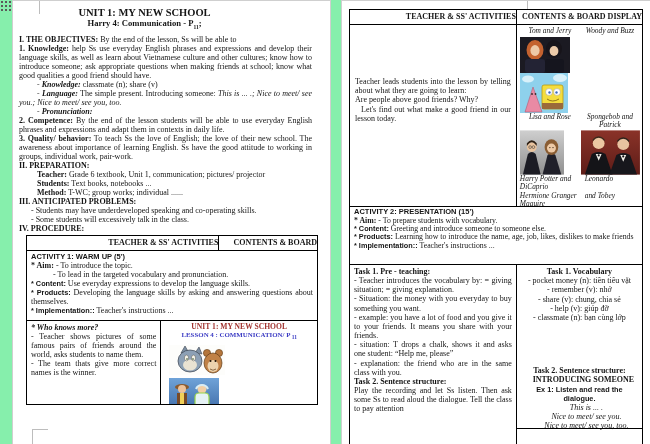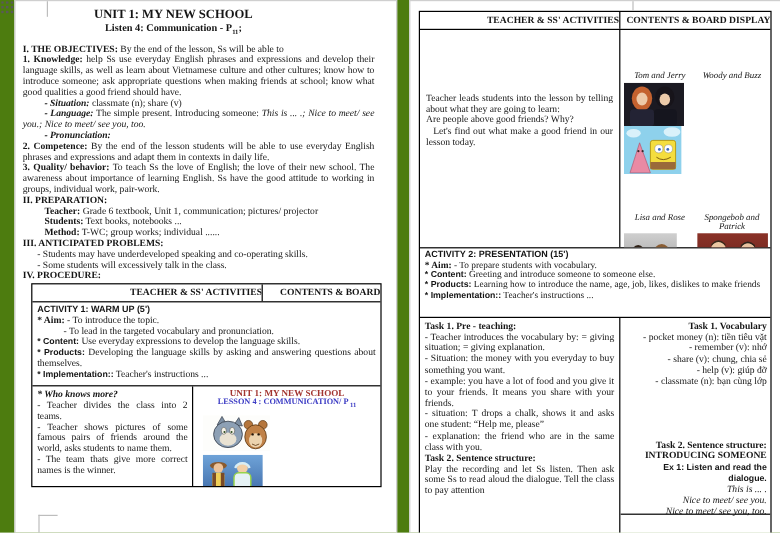--- a/index.html
+++ b/index.html
@@ -1,16 +1,16 @@
 <!DOCTYPE html>
 <html><head>
 <meta charset="utf-8">
 <style>
   html,body{margin:0;padding:0;}
-  .canvas{position:relative;width:650px;height:444px;background:#4d7c0f;overflow:hidden;
+  .canvas{position:relative;width:650px;height:444px;background:#86efac;overflow:hidden;
           font-family:"Liberation Serif","DejaVu Serif",serif;color:#151515;}
   .page{position:absolute;top:0;background:#ffffff;border:1px solid #cfcfcf;box-sizing:border-box;}
   .page-left{left:12px;width:319px;height:470px;}
   .page-right{left:341px;width:318px;height:470px;}
   .mark{position:absolute;background:#bdbdbd;}
   .handle{position:absolute;left:1px;top:1px;width:11px;height:11px;}
 
   
   .lp-content{padding:6px 18px 0 6px;}
   .doc-title{font-weight:bold;font-size:10.5px;line-height:11px;text-align:center;padding-right:42px;}
@@ -56,32 +56,32 @@
   .colE{width:56.8%;} .colF{width:43.2%;}
   .rowLead{height:182px;}
   .rowAct2{height:58px;}
   .rowTask{height:196px;}
   .lead{padding:52px 5px 0 5px;}
   .lead .p{line-height:9.2px;}
   .ind6{text-indent:6px;}
   .boardR{padding:2px 2px 0 3px;}
   .caption{font-style:italic;font-size:7.4px;line-height:8.5px;text-align:center;}
   .cap-row{display:flex;}
-  .cap-row .cap{flex:1;margin-top:32px;}
+  .cap-row .cap{flex:1;}
   .img-row{display:flex;align-items:flex-start;}
   .cap-grid{display:flex;text-align:left;}
   .cap-col{font-style:italic;font-size:7.4px;line-height:8.6px;}
   .cap-col-l{width:54%;}
   .cap-col-r{width:46%;}
   .gap9{height:8.6px;}
   .taskL{padding:2px 4px;}
   .taskL .p{line-height:9.15px;}
   .taskR{padding:0;}
   .taskR-inner{height:164px;border-bottom:1px solid #000;padding:2px 3px;box-sizing:border-box;}
-  .taskR-inner .p{line-height:9.2px;text-align:right;}
+  .taskR-inner .p{line-height:9.2px;text-align:center;}
   .vgap{height:44px;}
   .dlg{font-style:italic;padding-left:14px;text-align:left;}
   .center-ish{padding-left:8px;font-weight:bold;}
 </style>
 </head>
 <body>
 
 <div class="canvas">
 
   <svg class="handle" viewBox="0 0 11 11">
@@ -98,25 +98,25 @@
     </g>
   </svg>
 
   <div class="page page-left">
     <div class="mark" style="left:26px;top:0;width:1px;height:13px;"></div>
     <div class="mark" style="left:19px;top:428px;width:16px;height:1px;"></div>
     <div class="mark" style="left:19px;top:428px;width:1px;height:16px;"></div>
 
     <div class="lp-content">
       <div class="doc-title">UNIT 1: MY NEW SCHOOL</div>
-      <div class="doc-subtitle"><span>Listen 4: Communication</span><span> - P</span><sub>11</sub><span>;</span></div>
+      <div class="doc-subtitle"><span>Harry 4: Communication</span><span> - P</span><sub>11</sub><span>;</span></div>
 
       <div class="p"><span class="b">I. THE OBJECTIVES:</span> <span>By the end of the lesson, Ss will be able to</span></div>
       <div class="p"><span class="b">1. Knowledge:</span> <span>help Ss use everyday English phrases and expressions and develop their language skills, as well as learn about Vietnamese culture and other cultures; know how to introduce someone; ask appropriate questions when making friends at school; know what good qualities a good friend should have.</span></div>
-      <div class="p ind18"><span class="bi">- Situation:</span> <span>classmate (n); share (v)</span></div>
+      <div class="p ind18"><span class="bi">- Knowledge:</span> <span>classmate (n); share (v)</span></div>
       <div class="p ind18"><span class="bi">- Language:</span> <span>The simple present. Introducing someone:</span> <span class="i">This is ... .; Nice to meet/ see you.; Nice to meet/ see you, too.</span></div>
       <div class="p ind18"><span class="bi">- Pronunciation:</span></div>
       <div class="p"><span class="b">2. Competence:</span> <span>By the end of the lesson students will be able to use everyday English phrases and expressions and adapt them in contexts in daily life.</span></div>
       <div class="p"><span class="b">3. Quality/ behavior:</span> <span>To teach Ss the love of English; the love of their new school. The awareness about importance of learning English. Ss have the good attitude to working in groups, individual work, pair-work.</span></div>
       <div class="p"><span class="b">II. PREPARATION:</span></div>
       <div class="p ind18"><span class="b">Teacher:</span> <span>Grade 6 textbook, Unit 1, communication; pictures/ projector</span></div>
       <div class="p ind18"><span class="b">Students:</span> <span>Text books, notebooks ...</span></div>
       <div class="p ind18"><span class="b">Method:</span> <span>T-WC; group works; individual ......</span></div>
       <div class="p"><span class="b">III. ANTICIPATED PROBLEMS:</span></div>
       <div class="p ind12"><span>- Students may have underdeveloped speaking and co-operating skills.</span></div>
@@ -132,21 +132,20 @@
           <div class="act-title">ACTIVITY 1: WARM UP (5')</div>
           <div class="p"><span class="b">* Aim:</span> <span>- To introduce the topic.</span></div>
           <div class="p ind22"><span>- To lead in the targeted vocabulary and pronunciation.</span></div>
           <div class="p"><span class="sans-b">* Content:</span> <span>Use everyday expressions to develop the language skills.</span></div>
           <div class="p"><span class="sans-b">* Products:</span> <span>Developing the language skills by asking and answering questions about themselves.</span></div>
           <div class="p"><span class="sans-b">* Implementation::</span> <span>Teacher's instructions ...</span></div>
         </div>
         <div class="trow rowWarm">
           <div class="cell colC stepcell">
             <div class="p"><span class="bi">* Who knows more?</span></div>
-            <div class="p"><span>- Teacher divides the class into 2 teams.</span></div>
             <div class="p"><span>- Teacher shows pictures of some famous pairs of friends around the world, asks students to name them.</span></div>
             <div class="p"><span>- The team thats give more correct names is the winner.</span></div>
           </div>
           <div class="cell colD board">
             <div class="board-title">UNIT 1: MY NEW SCHOOL</div>
             <div class="board-sub"><span>LESSON 4 : COMMUNICATION/ P </span><sub>11</sub></div>
 
             <svg class="ph-img" width="56" height="30" viewBox="0 0 56 30">
               <rect width="56" height="30" fill="#fdfdfb"></rect>
               <path d="M12 8 L16 1 L20 8 Z" fill="#7d8fa3" stroke="#39424e" stroke-width="0.6"></path>

